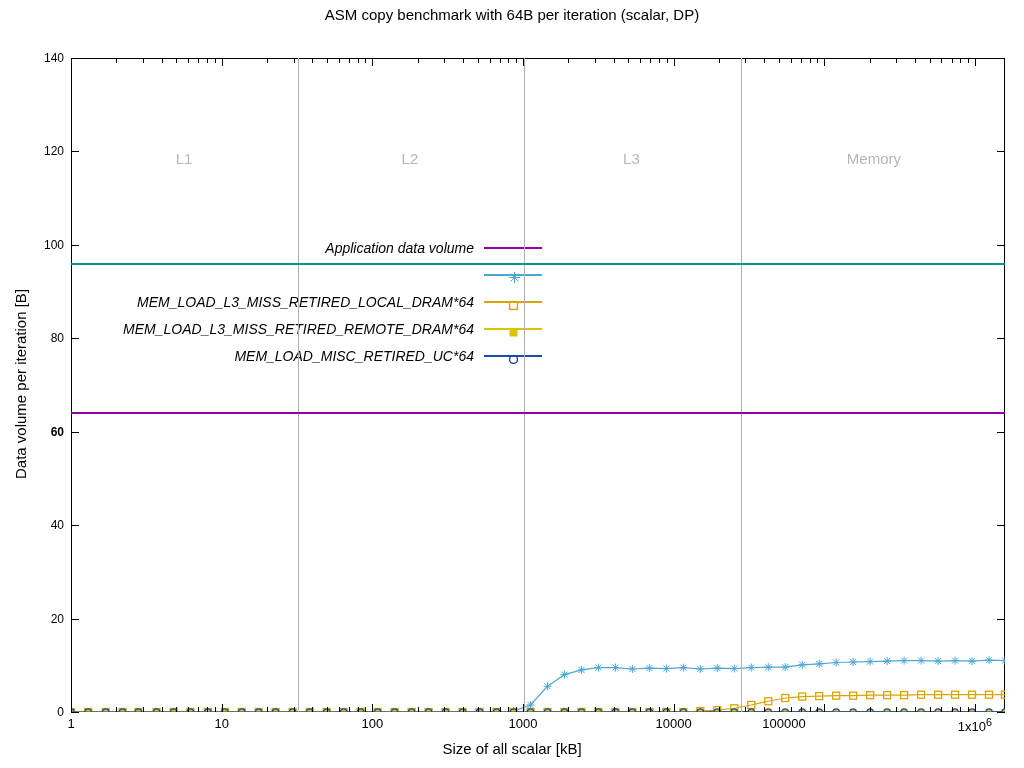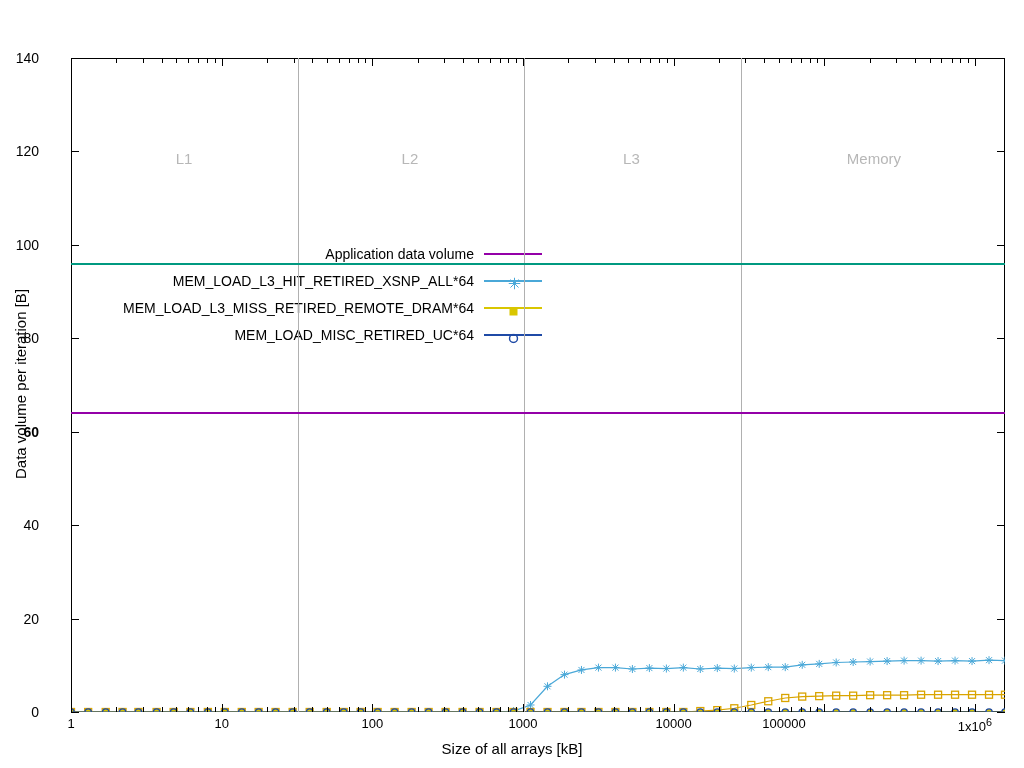--- a/index.html
+++ b/index.html
@@ -24,24 +24,24 @@
     left: 71px;
     top: 58px;
     width: 934px;   
     height: 654px;  
     border: 1px solid #000;
     box-sizing: border-box;
   }
   
   .ytick-lbl {
     position: absolute;
-    right: 985px; 
+    right: 960px; 
     width: 40px;
     text-align: right;
-    font-size: 14px;
+    font-size: 12px;
     transform: translateY(-50%);
   }
   .ytick-mark {
     position: absolute;
     left: 71px;
     width: 8px;
     height: 1px;
     background: #000;
   }
   .ytick-mark.r {
@@ -116,23 +116,23 @@
   
   .legend {
     position: absolute;
     left: 82px;
     top: 240px;
     width: 460px;
     font-size: 14px;
   }
   .legend-row {
     display: flex;
-    align-items: center;
     justify-content: flex-end;
     height: 27px;
+    font-style: italic;
   }
   .legend-text {
     text-align: right;
     padding-right: 10px;
     white-space: nowrap;
   }
   .legend-sample {
     width: 58px;
     height: 16px;
     position: relative;
@@ -160,46 +160,55 @@
     top: 58px;
     width: 934px;
     height: 654px;
     pointer-events: none;
   }
 </style>
 </head>
 <body>
 
 <div class="title-block">
+  <div>ASM copy benchmark with 64B per iteration (scalar, DP)</div>
 </div>
 
 <div class="plot-area"></div>
 
 <div class="ylabel">Data volume per iteration [B]</div>
 
-<div class="xlabel">Size of all arrays [kB]</div>
+<div class="xlabel">Size of all scalar [kB]</div>
 
 <div class="legend" id="legend">
     <div class="legend-row">
       <div class="legend-text">Application data volume</div>
       <div class="legend-sample">
         <div class="legend-line" style="background: rgb(148, 0, 168);"></div>
       </div>
     </div>
     <div class="legend-row">
-      <div class="legend-text">MEM_LOAD_L3_HIT_RETIRED_XSNP_ALL*64</div>
       <div class="legend-sample">
         <div class="legend-line" style="background: rgb(74, 168, 216);"></div>
         <div class="legend-marker"><svg width="12" height="12">
             <g stroke="#4aa8d8" stroke-width="1">
               <line x1="6" y1="0" x2="6" y2="12"></line>
               <line x1="0" y1="6" x2="12" y2="6"></line>
               <line x1="2" y1="2" x2="10" y2="10"></line>
               <line x1="10" y1="2" x2="2" y2="10"></line>
             </g>
+          </svg></div>
+      </div>
+    </div>
+    <div class="legend-row">
+      <div class="legend-text">MEM_LOAD_L3_MISS_RETIRED_LOCAL_DRAM*64</div>
+      <div class="legend-sample">
+        <div class="legend-line" style="background: rgb(217, 164, 0);"></div>
+        <div class="legend-marker"><svg width="10" height="10">
+            <rect x="1" y="1" width="8" height="8" fill="none" stroke="#d9a400" stroke-width="1.5"></rect>
           </svg></div>
       </div>
     </div>
     <div class="legend-row">
       <div class="legend-text">MEM_LOAD_L3_MISS_RETIRED_REMOTE_DRAM*64</div>
       <div class="legend-sample">
         <div class="legend-line" style="background: rgb(217, 198, 0);"></div>
         <div class="legend-marker"><svg width="10" height="10">
             <rect x="1" y="1" width="8" height="8" fill="#d9c600"></rect>
           </svg></div>

